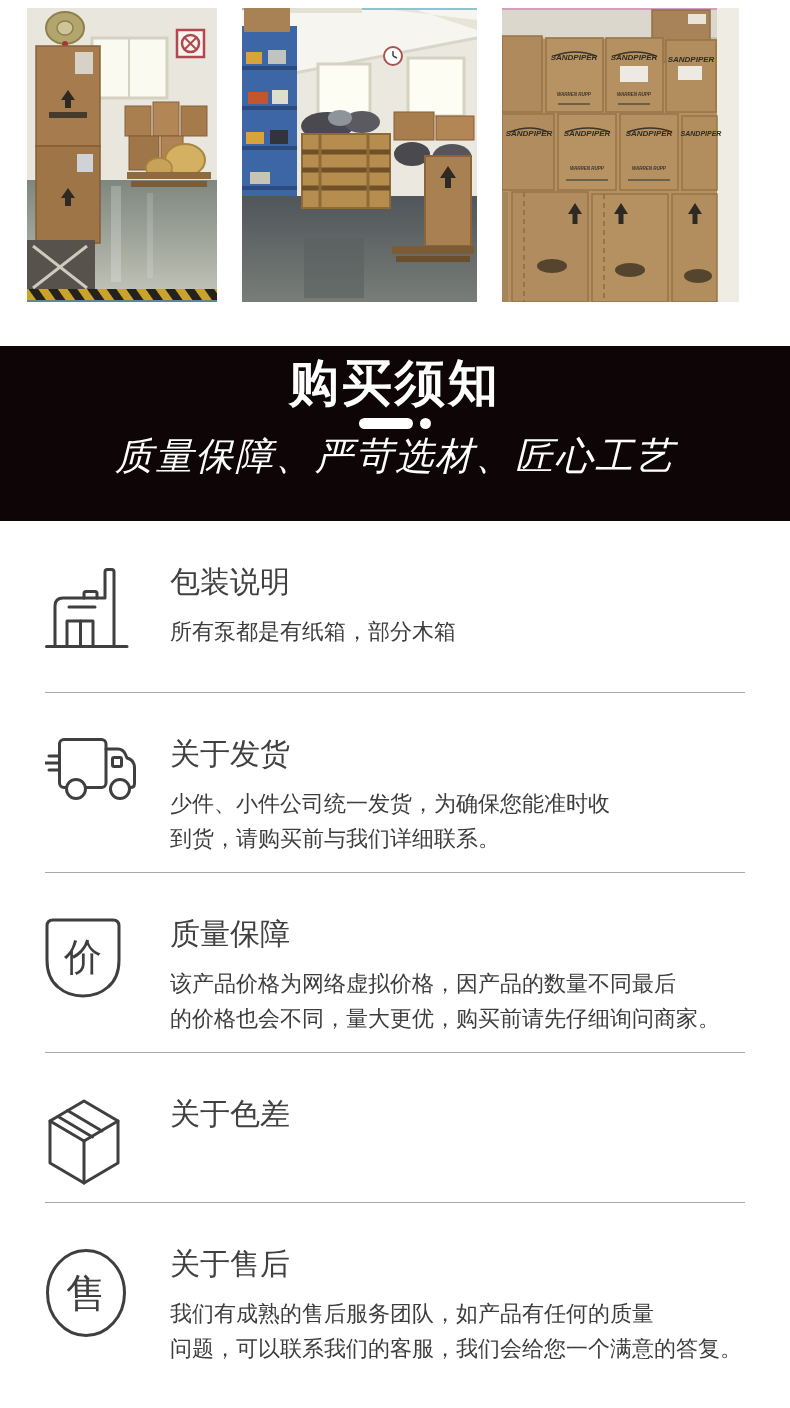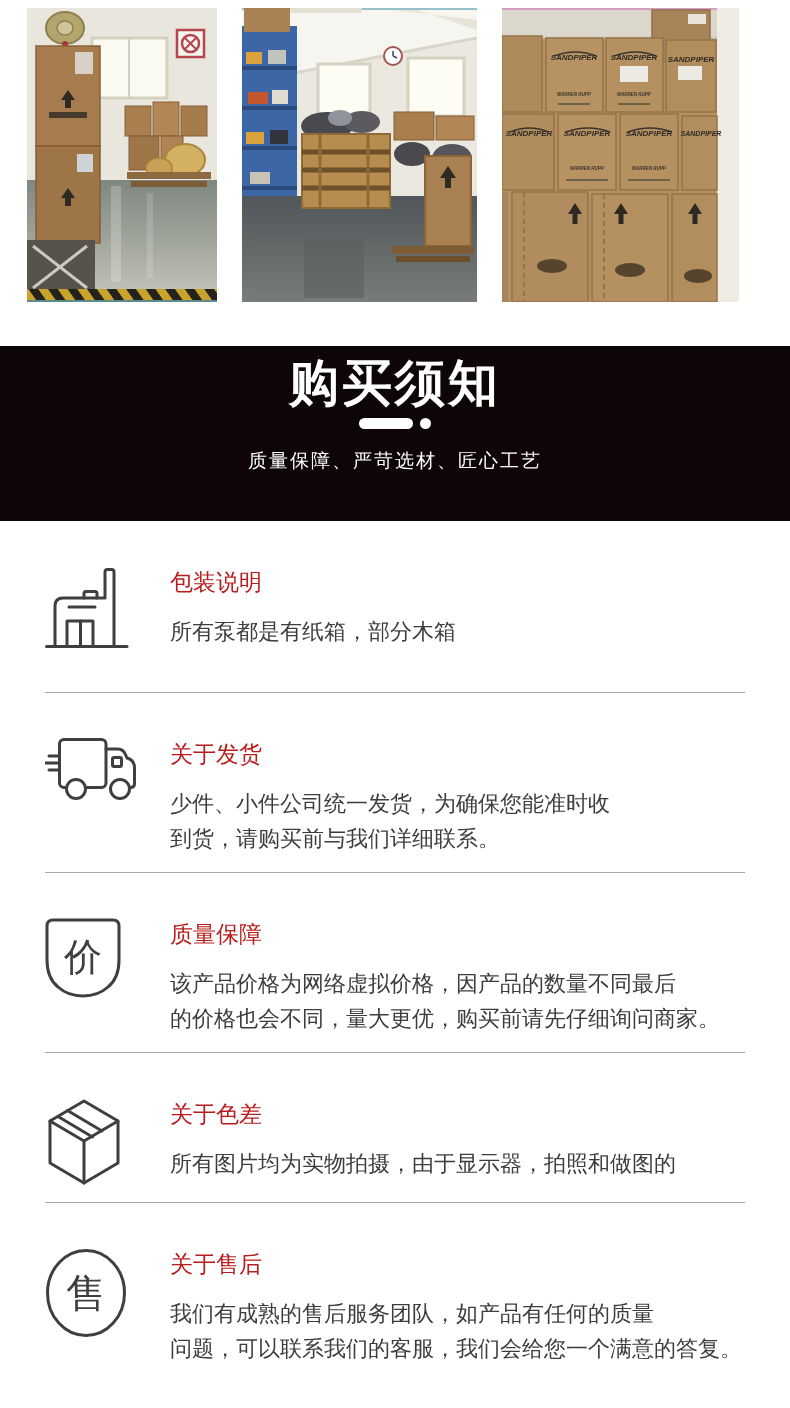--- a/index.html
+++ b/index.html
@@ -16,33 +16,33 @@
 
   
   .banner{
     margin-top:44px;height:175px;background:#0d0506;color:#ffffff;
     text-align:center;box-sizing:border-box;padding-top:11px;
   }
   .banner-title{font-size:50px;line-height:52px;letter-spacing:3px;font-weight:bold;}
   .banner-divider{margin-top:9px;height:11px;display:flex;justify-content:center;align-items:center;}
   .banner-divider .bar{width:54px;height:11px;border-radius:6px;background:#ffffff;}
   .banner-divider .dot{width:11px;height:11px;border-radius:50%;background:#ffffff;margin-left:7px;}
-  .banner-subtitle{font-size:19px;margin-top:19px;letter-spacing:2px;}
+  .banner-subtitle{font-size:38px;margin-top:2px;letter-spacing:2px;font-style:italic;}
 
   
   .section{
     margin:0 45px;display:flex;align-items:flex-start;
     padding:43px 0 16px 0;border-bottom:1px solid #a8a8a8;box-sizing:border-box;
   }
   .section.first{padding-bottom:42px;}
   .section.last{border-bottom:none;}
   .icon-cell{width:125px;flex:none;padding-top:2px;}
   .icon-cell svg{display:block;}
   .content-cell{flex:1;min-width:0;}
-  .sec-title{font-size:23px;line-height:36px;color:#b91c1c;}
+  .sec-title{font-size:30px;line-height:36px;color:#404040;}
   .sec-text{margin-top:14px;font-size:22px;line-height:35px;color:#3d3d3d;}
   .stroke-ic{stroke:#3f3f3f;fill:none;stroke-width:3;stroke-linecap:round;stroke-linejoin:round;}
   .ic-glyph{fill:#3f3f3f;font-family:"Liberation Sans","DejaVu Sans",sans-serif;}
 </style>
 </head>
 <body>
 
 <div class="page">
 
   <div class="photos-row">
@@ -322,21 +322,20 @@
           <polyline points="5,23 39,43 73,23"></polyline>
           <line x1="39" y1="43" x2="39" y2="85"></line>
           <line x1="22.5" y1="12.5" x2="57" y2="33"></line>
           <line x1="13" y1="18.5" x2="47.5" y2="39"></line>
         </g>
       </svg>
     </div>
     <div class="content-cell">
       <div class="sec-title">关于色差</div>
       <div class="sec-text">
-        <div>所有图片均为实物拍摄，由于显示器，拍照和做图的</div>
       </div>
     </div>
   </div>
 
   <div class="section last">
     <div class="icon-cell">
       <svg width="82" height="90" viewBox="0 0 82 90">
         <ellipse class="stroke-ic" cx="41" cy="45" rx="38.5" ry="42.5"></ellipse>
         <text class="ic-glyph" x="41" y="59" font-size="40" text-anchor="middle">售</text>
       </svg>

